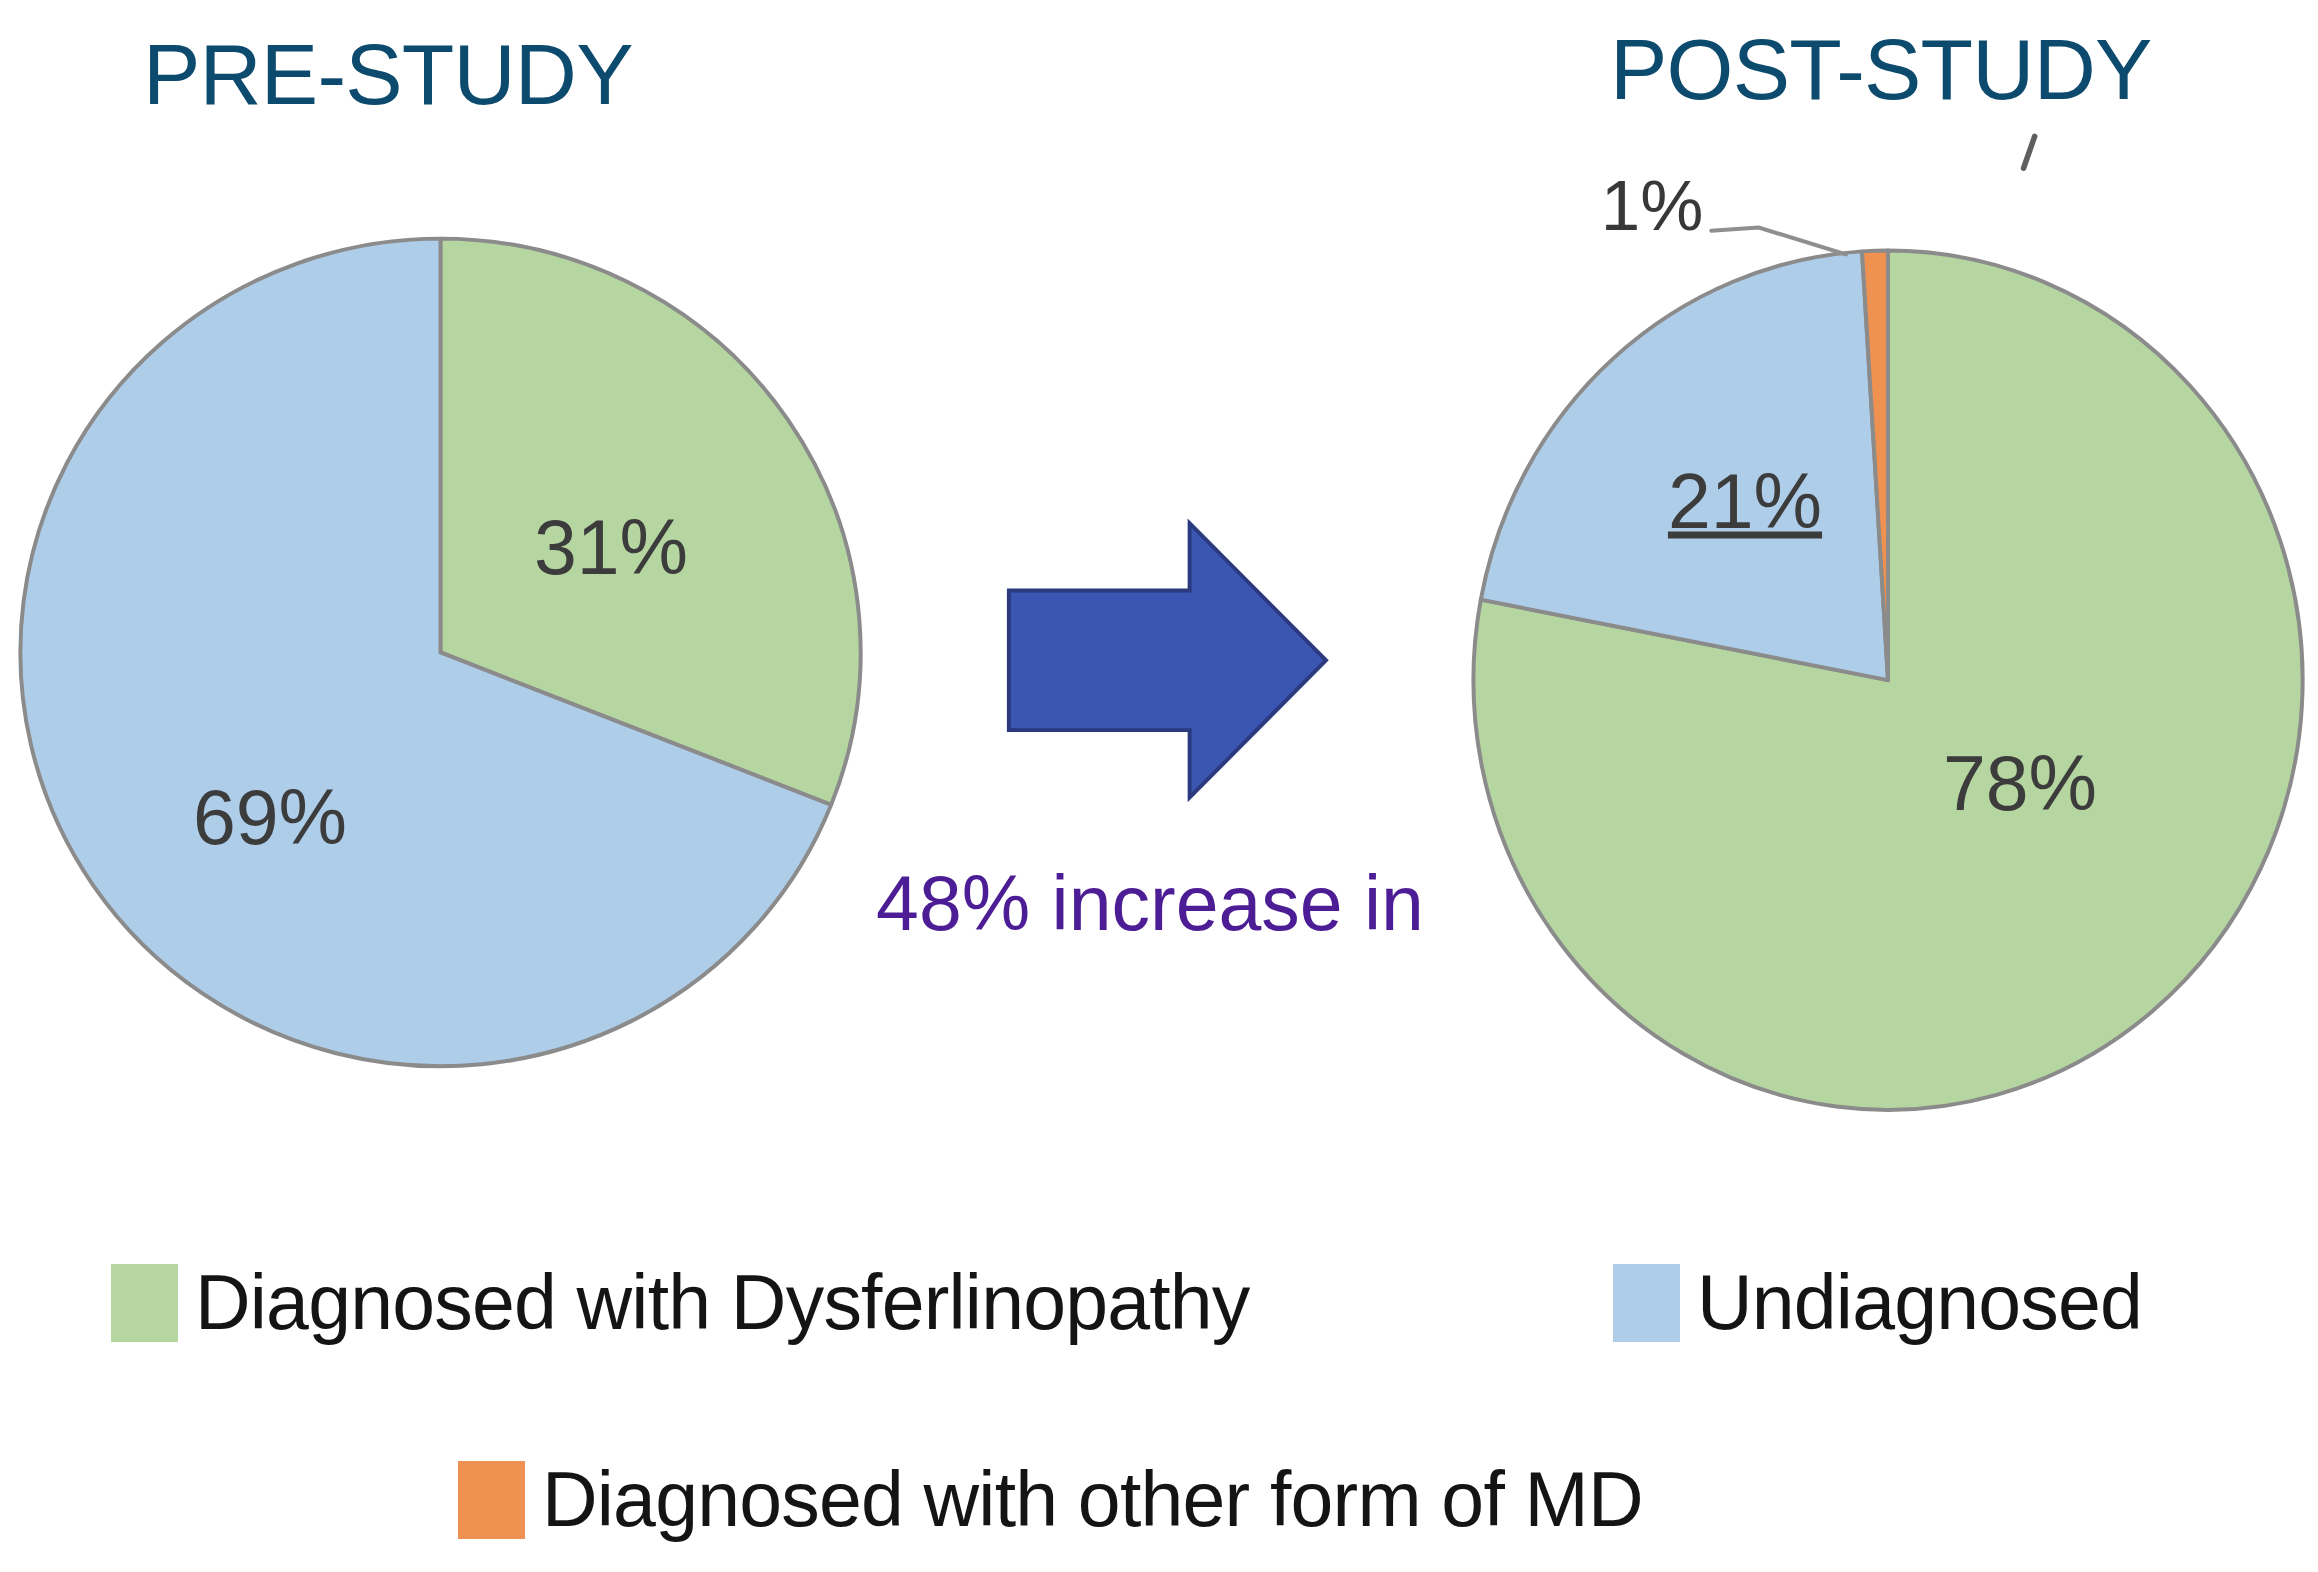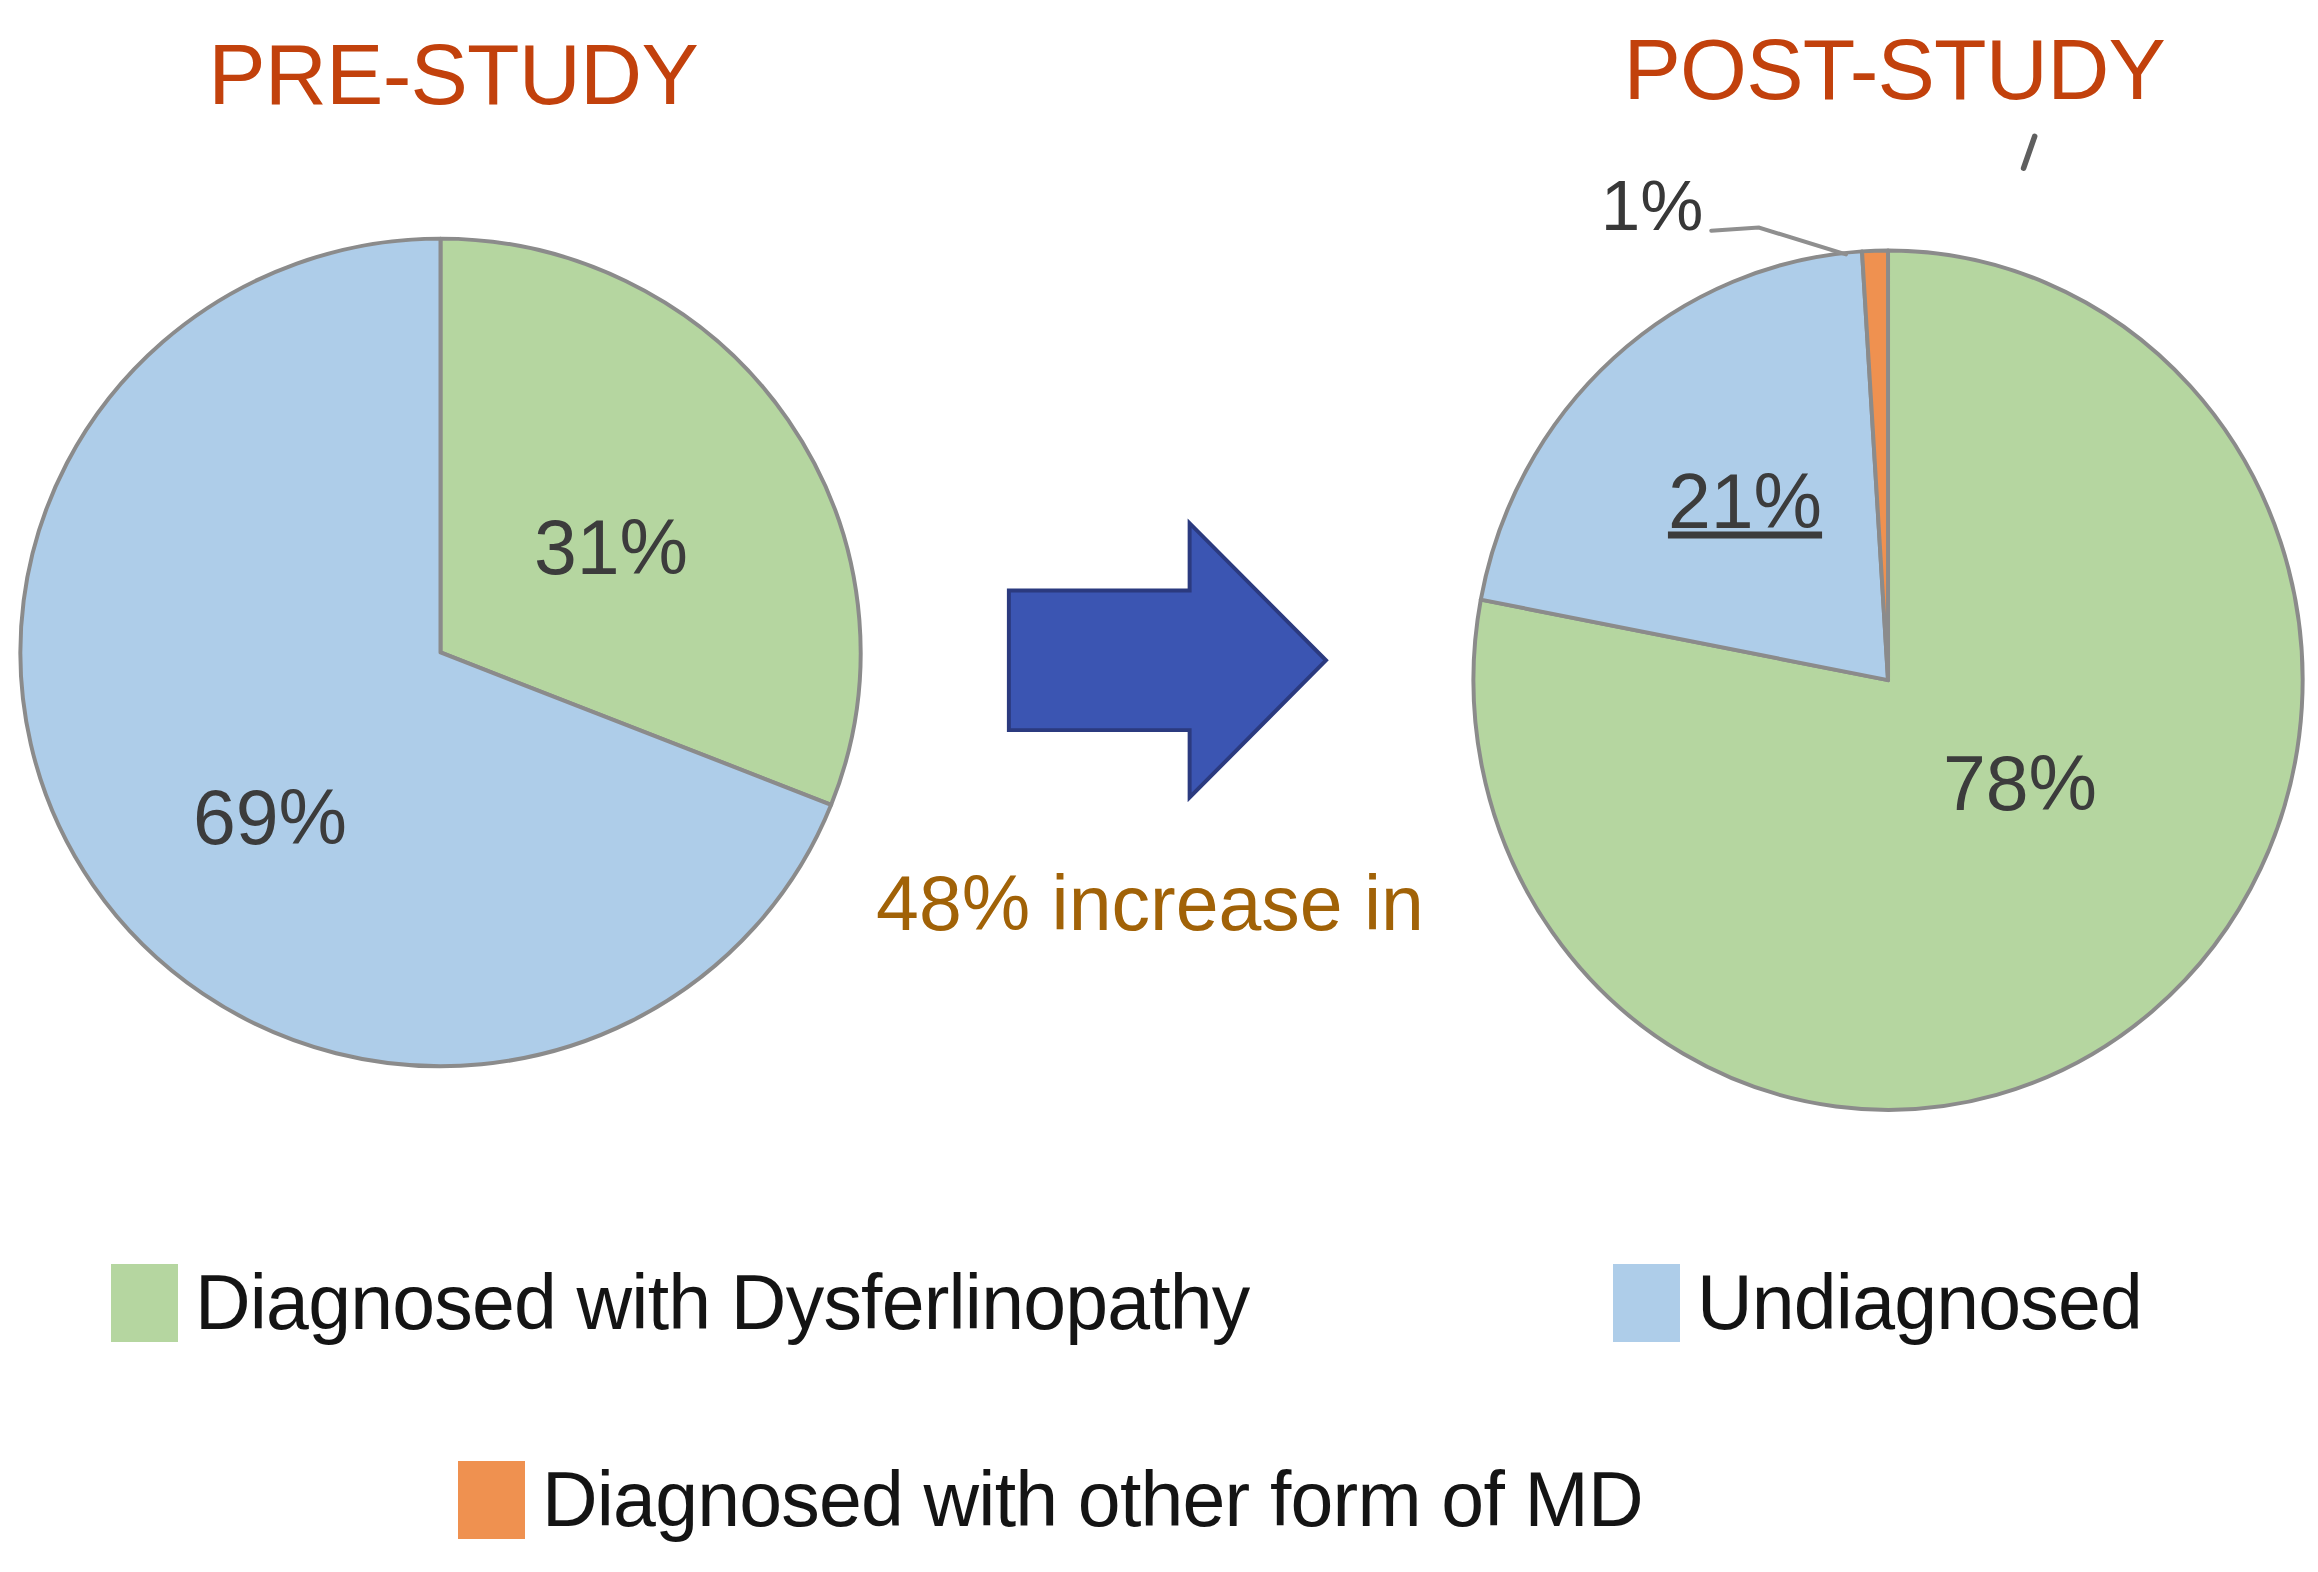--- a/index.html
+++ b/index.html
@@ -7,22 +7,22 @@
     position:relative;
     width:2319px;height:1572px;
     background:#ffffff;
     font-family:"Liberation Sans", sans-serif;
     overflow:hidden;
   }
   .layer-svg{position:absolute;left:0;top:0;}
   .chart-title{
     position:absolute;
     font-size:86px;
-    color:#c2410c;
-    text-align:right;
+    color:#0c4a6e;
+    text-align:left;
     letter-spacing:-0.8px;
     white-space:nowrap;
   }
   .pct-label{
     position:absolute;
     transform:translate(-50%,-50%);
     font-size:77px;
     color:#3c3c3c;
     white-space:nowrap;
   }
@@ -31,21 +31,21 @@
     transform:translate(-50%,-50%);
     font-size:71px;
     color:#383838;
     white-space:nowrap;
   }
   .arrow-caption{
     position:absolute;
     left:801px;top:852px;width:698px;
     font-size:77px;
     line-height:1.33;
-    color:#a16207;
+    color:#4c1d95;
     text-align:center;
   }
   .legend-item{
     position:absolute;
     display:flex;
     align-items:center;
     height:103px;
   }
   .legend-swatch{
     width:67px;height:78px;

